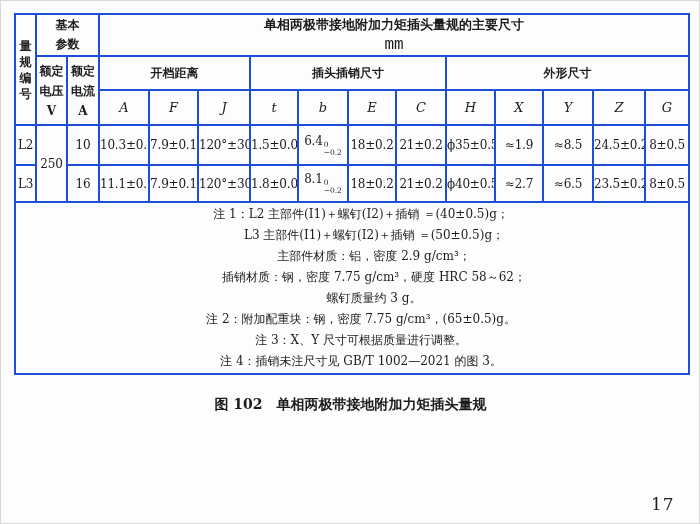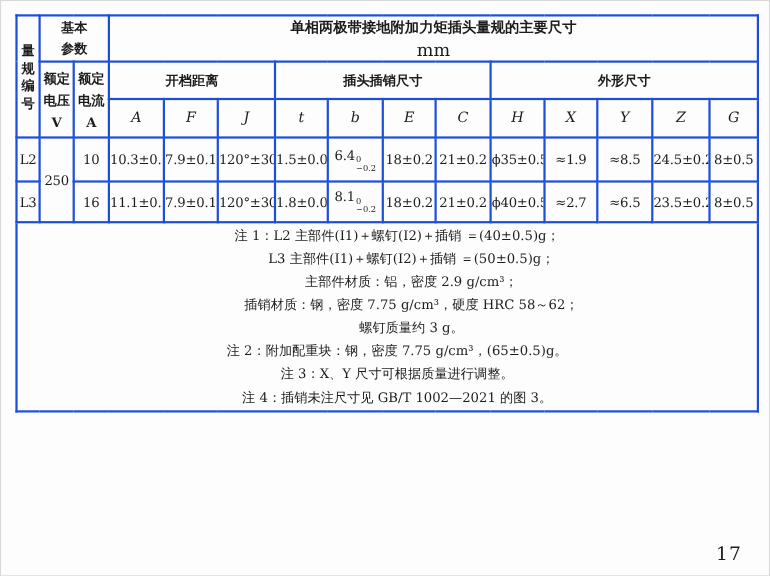--- a/index.html
+++ b/index.html
@@ -40,21 +40,21 @@
   tr.rnotes{height:172px;}
   td.corner{
     font-weight:bold;font-size:13px;line-height:16px;
     white-space:pre-line !important;
   }
   td.vhead{
     font-weight:bold;font-size:12.5px;line-height:20px;
     white-space:pre-line !important;
   }
   td.bphead{font-weight:bold;font-size:13px;line-height:19px;white-space:pre-line !important;}
-  td.titlecell{padding:2px 0;}
+  td.titlecell{padding:2px 0;font-family:Liberation Mono, monospace;}
   .ttl{font-weight:bold;font-size:13px;line-height:20px;}
   .unit{font-size:16px;line-height:19px;}
   td.ghead{font-weight:bold;font-size:13px;}
   tr.r2 td{font-style:italic;font-size:13px;font-family:"DejaVu Serif","Liberation Serif",serif;}
   td.num{font-size:11.5px;letter-spacing:-0.2px;}
   td.cur{text-align:right;padding-right:7px;}
   .stack{
     display:inline-flex;flex-direction:column;
     font-size:7.5px;line-height:8px;
     vertical-align:-2px;margin-left:1px;text-align:left;
@@ -186,16 +186,19 @@
           <div class="note-line cont">插销材质：钢，密度 7.75 g/cm³，硬度 HRC 58～62；</div>
           <div class="note-line cont">螺钉质量约 3 g。</div>
           <div class="note-line"><span class="nlabel">注 2：</span><span>附加配重块：钢，密度 7.75 g/cm³，(65±0.5)g。</span></div>
           <div class="note-line"><span class="nlabel">注 3：</span><span>X、Y 尺寸可根据质量进行调整。</span></div>
           <div class="note-line"><span class="nlabel">注 4：</span><span>插销未注尺寸见 GB/T 1002—2021 的图 3。</span></div>
         </td>
       </tr>
     </tbody>
   </table>
 
+  <div class="caption">
+    <span class="fig-no">图 102</span><span>单相两极带接地附加力矩插头量规</span>
+  </div>
 
   <div class="page-number">17</div>
 
 </div>
 
 </body></html>

